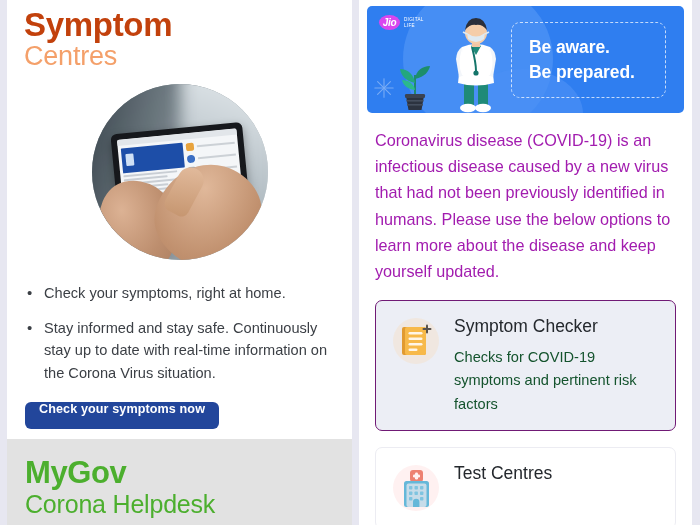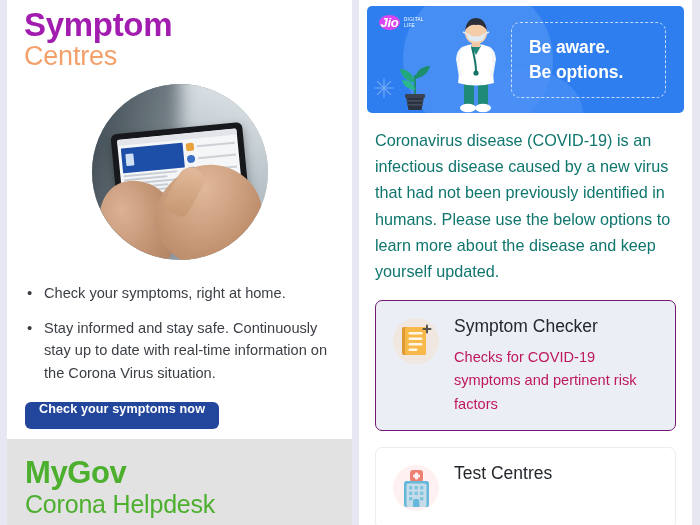--- a/index.html
+++ b/index.html
@@ -21,21 +21,21 @@
   .symptom-card {
     background: #ffffff;
     width: 345px;
     height: 439px;
     position: relative;
     flex: 0 0 auto;
   }
   .sc-heading { padding: 8px 0 0 17px; line-height: 1.0; }
   .sc-heading .ttl-bold {
     display: block;
-    font-size: 33px; font-weight: bold; color: #a21caf;
+    font-size: 33px; font-weight: bold; color: #c2410c;
     letter-spacing: -0.3px;
   }
   .sc-heading .ttl-light {
     display: block;
     font-size: 27px; font-weight: normal; color: #f4a06a;
     margin-top: 2px; letter-spacing: -0.2px;
   }
 
   .circle-photo-wrap {
     margin: 14px auto 0 auto;
@@ -179,21 +179,21 @@
     position: absolute; left: 6px; bottom: 14px;
     width: 22px; height: 22px; opacity: .35;
   }
   .jio-logo {
     position: absolute; left: 12px; top: 9px;
     display: flex; align-items: center; gap: 4px;
   }
   .jio-circle {
     width: 21px; height: 15px; border-radius: 50%;
     background: #d946ef;
-    color: #fff; font-size: 13px; font-weight: bold; font-style: italic;
+    color: #fff; font-size: 10px; font-weight: bold; font-style: italic;
     display: flex; align-items: center; justify-content: center;
     letter-spacing: -.3px;
   }
   .jio-sub { font-size: 4.6px; color: #ffffff; line-height: 1.25; letter-spacing: .3px; }
 
   .doc { position: absolute; left: 78px; bottom: 0; width: 62px; height: 100px; }
   .plant { position: absolute; left: 28px; bottom: 2px; width: 40px; height: 54px; }
 
   .aware-box {
     position: absolute; right: 18px; top: 16px;
@@ -202,21 +202,21 @@
     border-radius: 9px;
     display: flex; flex-direction: column; justify-content: center;
     padding-left: 17px;
   }
   .aware-box span {
     color: #ffffff; font-size: 17.5px; font-weight: bold;
     line-height: 1.42; letter-spacing: -.1px;
   }
 
   .intro-para {
-    font-size: 16.2px; color: #0f766e; line-height: 1.62;
+    font-size: 16.2px; color: #a21caf; line-height: 1.62;
     padding: 14px 12px 0 8px;
     flex: 0 0 auto;
   }
 
   .opt-card {
     margin: 16px 8px 0 8px;
     border-radius: 7px;
     display: flex; align-items: flex-start;
     padding: 14px 14px 14px 12px;
     flex: 0 0 auto;
@@ -228,21 +228,21 @@
     display: flex; align-items: center; justify-content: center;
     position: relative;
   }
   .opt-icon-halo {
     position: absolute; width: 46px; height: 46px; border-radius: 50%;
     background: rgba(255,210,150,.22);
   }
   .opt-icon-halo.pink { background: rgba(255,190,190,.22); }
   .opt-text { padding-left: 10px; padding-top: 1px; }
   .opt-title { font-size: 17.5px; color: #24282d; line-height: 1.2; }
-  .opt-desc { font-size: 14.6px; color: #be185d; line-height: 1.58; margin-top: 9px; }
+  .opt-desc { font-size: 14.6px; color: #14532d; line-height: 1.58; margin-top: 9px; }
 </style>
 </head>
 <body>
 
 <div id="app">
 
   <div class="left-col">
 
     <div class="symptom-card">
 
@@ -370,21 +370,21 @@
           <path d="M22 20 q9 7 18 0 l-1 6 q-8 6 -16 0 Z" fill="#dfeaf2"></path>
           <line x1="22" y1="21" x2="18" y2="19" stroke="#dfeaf2" stroke-width="1.6"></line>
           <line x1="40" y1="21" x2="44" y2="19" stroke="#dfeaf2" stroke-width="1.6"></line>
 
           <path d="M17 36 q-5 14 0 26 q4 3 8 1 l-3 -9 Z" fill="#ffffff"></path>
           <path d="M45 36 q5 14 0 26 q-4 3 -8 1 l3 -9 Z" fill="#ffffff"></path>
         </svg>
 
         <div class="aware-box">
           <span>Be aware.</span>
-          <span>Be options.</span>
+          <span>Be prepared.</span>
         </div>
       </div>
 
       <p class="intro-para">Coronavirus disease (COVID-19) is an infectious disease caused by a new virus that had not been previously identified in humans. Please use the below options to learn more about the disease and keep yourself updated.</p>
 
       <div class="opt-card tinted">
         <div class="opt-icon-wrap">
           <div class="opt-icon-halo"></div>
           <svg width="34" height="36" viewBox="0 0 34 36">
             <rect x="3" y="4" width="24" height="28" rx="2" fill="#d98b14"></rect>

